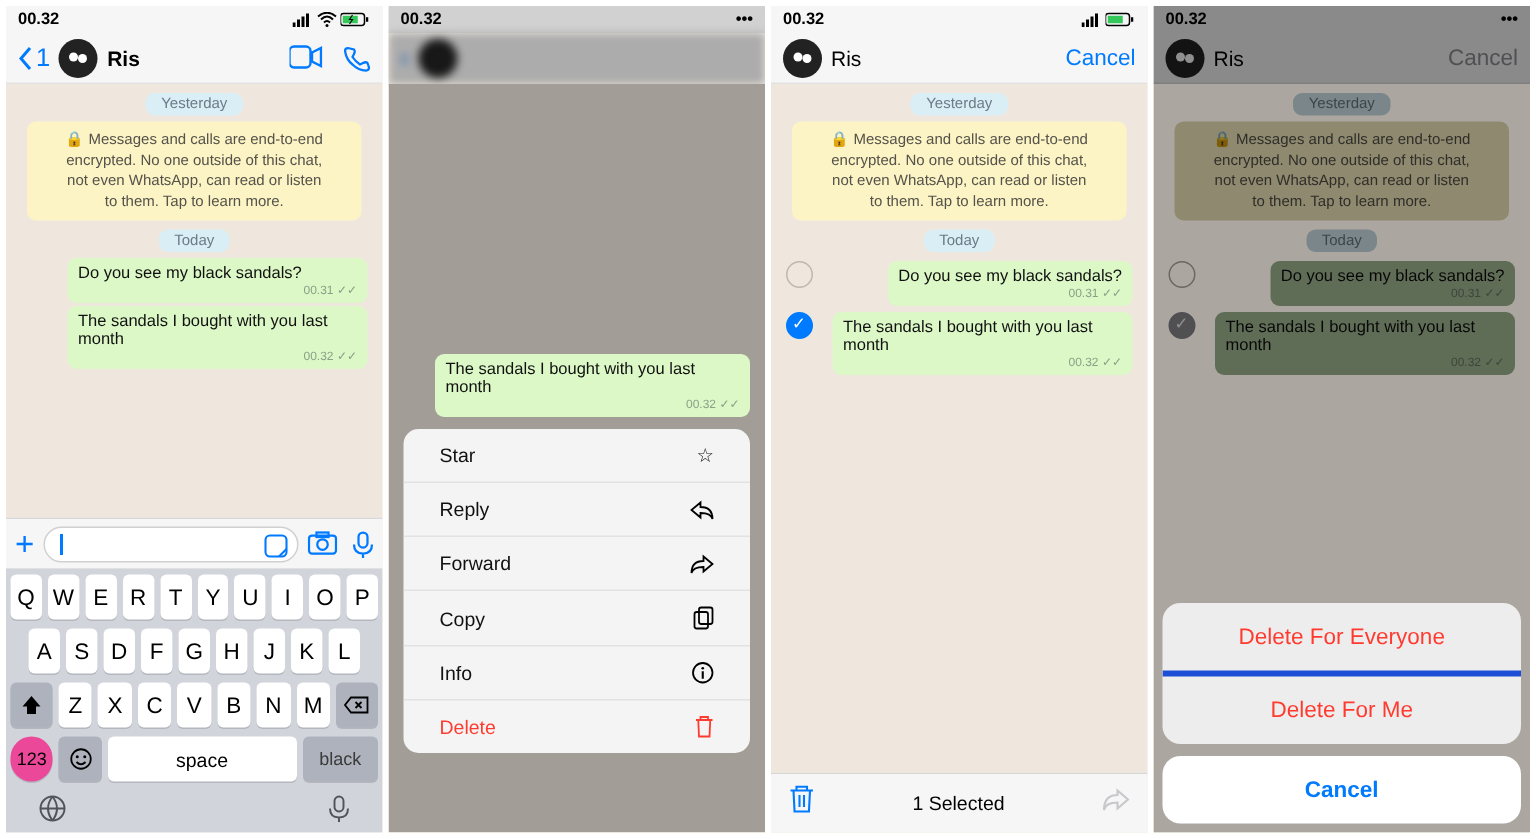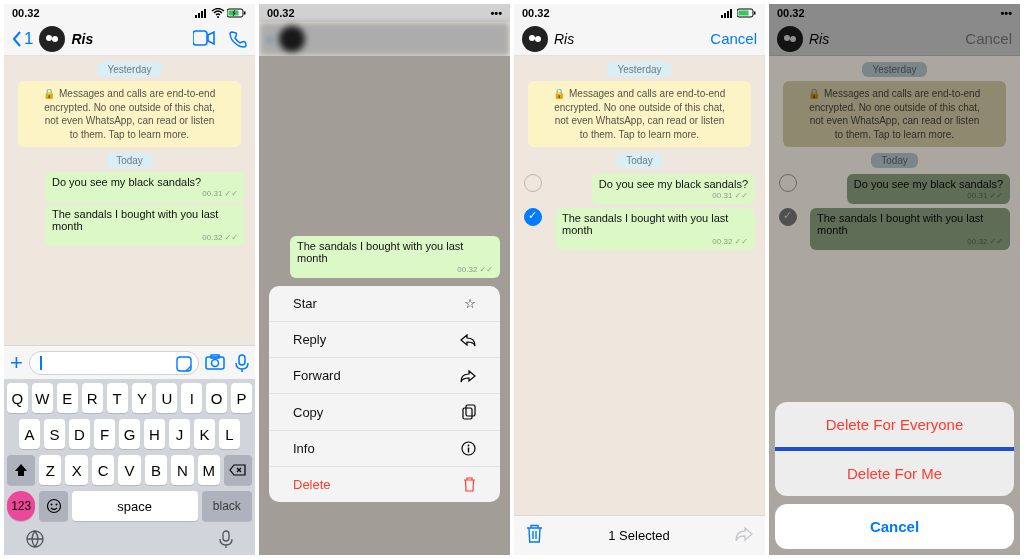--- a/index.html
+++ b/index.html
@@ -9,21 +9,21 @@
   .status { height:18px; display:flex; align-items:center; padding:0 8px; font-size:11px; font-weight:600; background:#f6f6f6; color:#000; }
   .status .spacer{flex:1;}
   .status.dim { filter:brightness(.85);}
   .sig { display:inline-flex; align-items:center; gap:2px; }
   .sig svg { display:block; }
   
   .hdr { height:34px; display:flex; align-items:center; padding:0 8px; gap:6px; background:#f6f6f6; border-bottom:1px solid #e2e2e2; }
   .back { color:#007aff; font-size:17px; font-weight:400; display:flex; align-items:center; gap:2px;}
   .avatar{ width:26px; height:26px; border-radius:50%; background:#222; display:flex; align-items:center; justify-content:center; }
   .avatar svg{display:block;}
-  .title{ font-size:14px; font-weight:600; flex:1;font-style:italic; }
+  .title{ font-size:14px; font-weight:600; flex:1; }
   .hicons{ display:flex; gap:14px; color:#007aff; }
   .link{ color:#007aff; font-size:15px; }
   
   .chat{ position:relative; flex:1; overflow:hidden; background:#efe7de; }
   .phone{ display:flex; flex-direction:column;}
   .pill{ display:block; margin:6px auto 4px; font-size:10px; color:#6d7b86; background:#d9eef5; padding:2px 10px; border-radius:6px; width:max-content;text-align:center;}
   .encrypt{ margin:4px 14px; background:#fdf4c5; color:#54524a; font-size:10px; line-height:1.35; text-align:center; padding:6px 22px; border-radius:6px;}
   .msg{ max-width:200px; margin:2px 10px 2px auto; background:#dcf8c6; border-radius:6px; padding:4px 7px 4px 7px; font-size:11px; color:#111; position:relative;}
   .meta{ display:block; text-align:right; font-size:8px; color:#8aa088; margin-top:1px;}
   

